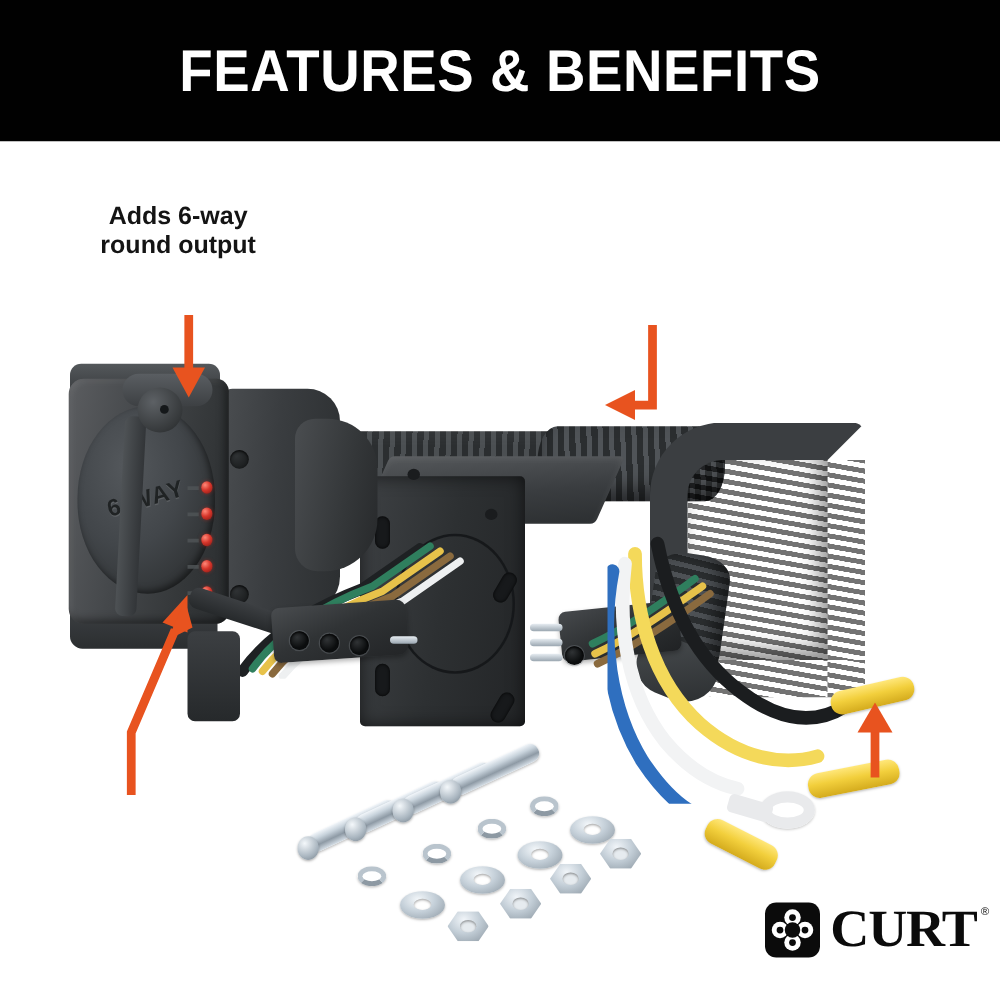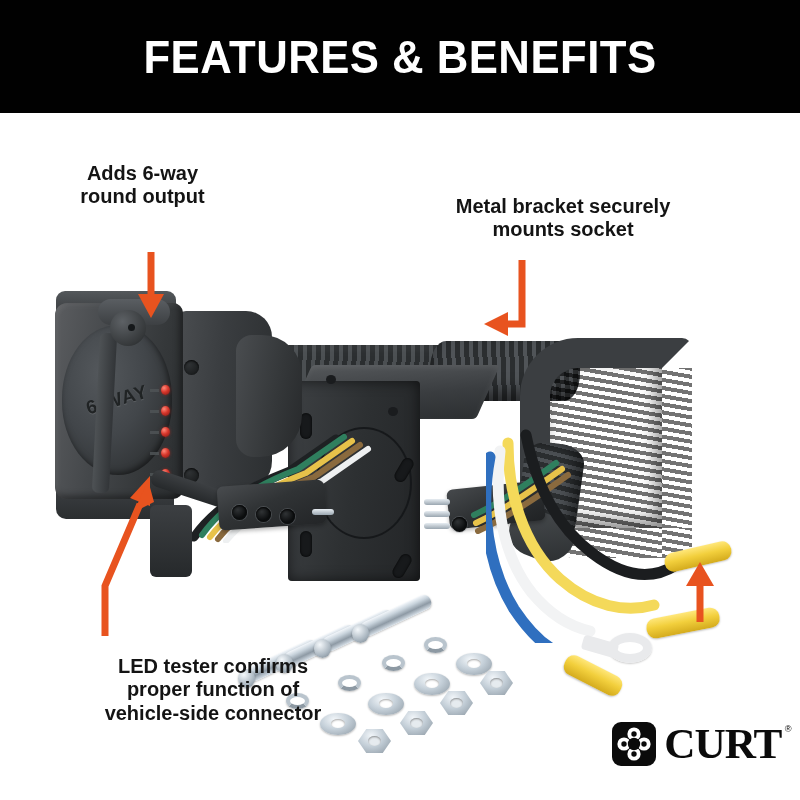--- a/index.html
+++ b/index.html
@@ -480,30 +480,25 @@
 
   </div>
 
   <div class="callout" id="callout-adds">Adds 6-way
 round output</div>
   <svg class="arrow" style="left:132px; top:252px;" width="40" height="68">
     <path d="M19,0 L19,46" stroke="#E8531F" stroke-width="7" fill="none"></path>
     <path d="M19,66 L6,42 L32,42 Z" fill="#E8531F"></path>
   </svg>
 
-  <div class="callout" id="callout-bracket">Metal bracket securely
-mounts socket</div>
   <svg class="arrow" style="left:482px; top:258px;" width="56" height="78">
     <path d="M40,2 L40,66 L22,66" stroke="#E8531F" stroke-width="7" fill="none"></path>
     <path d="M2,66 L26,54 L26,78 Z" fill="#E8531F"></path>
   </svg>
 
-  <div class="callout" id="callout-led">LED tester confirms
-proper function of
-vehicle-side connector</div>
   <svg class="arrow" style="left:94px; top:468px;" width="64" height="170">
     <path d="M11,168 L11,118 L46,36" stroke="#E8531F" stroke-width="7" fill="none"></path>
     <path d="M56,8 L36,30 L56,38 Z" fill="#E8531F"></path>
     <path d="M54,12 L40,44 L60,34 Z" fill="#E8531F"></path>
   </svg>
 
   <svg class="arrow" style="left:680px; top:562px;" width="40" height="62">
     <path d="M20,60 L20,20" stroke="#E8531F" stroke-width="7" fill="none"></path>
     <path d="M20,0 L6,24 L34,24 Z" fill="#E8531F"></path>
   </svg>

